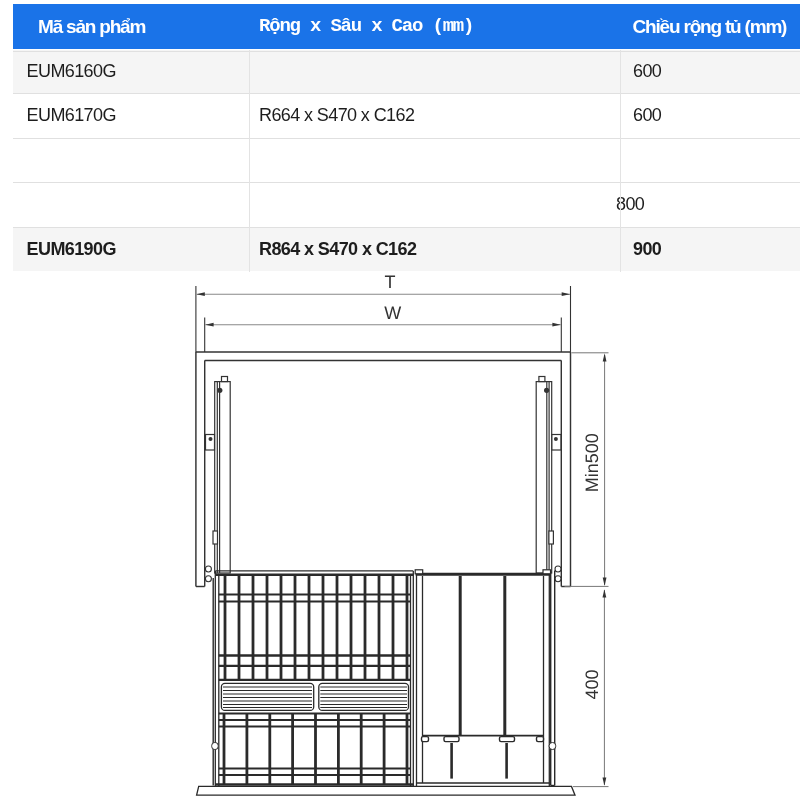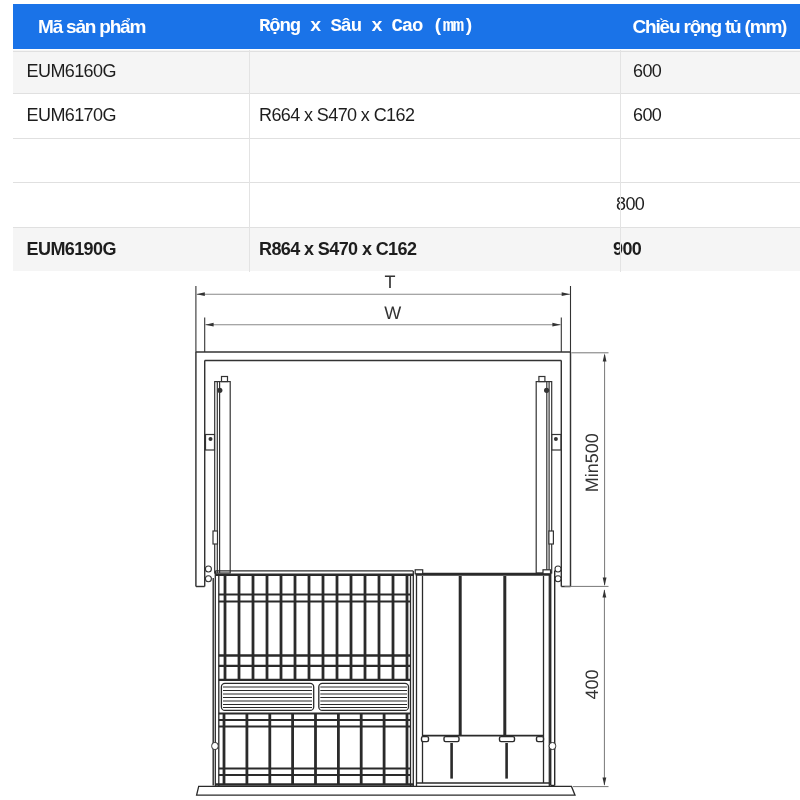--- a/index.html
+++ b/index.html
@@ -29,21 +29,21 @@
   <div class="cell" style="left:13.6px;">EUM6170G</div>
   <div class="cell" style="left:246px;">R664 x S470 x C162</div>
   <div class="cell" style="left:620px;">600</div>
 </div>
 <div class="row" style="top:183.3px;background:#ffffff;">
   <div class="cell" style="left:591px;margin-left:12px;">800</div>
 </div>
 <div class="row" style="top:227.9px;background:#f5f5f5;font-weight:bold;">
   <div class="cell" style="left:13.6px;">EUM6190G</div>
   <div class="cell" style="left:246px;">R864 x S470 x C162</div>
-  <div class="cell" style="left:600px;">900</div>
+  <div class="cell" style="left:620px;">900</div>
 </div>
 <div class="hline" style="top:50.5px;"></div>
 <div class="hline" style="top:93.1px;"></div>
 <div class="hline" style="top:137.7px;"></div>
 <div class="hline" style="top:182.3px;"></div>
 <div class="hline" style="top:226.9px;"></div>
 <div class="sep" style="left:248.5px;top:49.5px;height:222px;"></div>
 <div class="sep" style="left:619.5px;top:49.5px;height:222px;"></div>
 </div>
 

